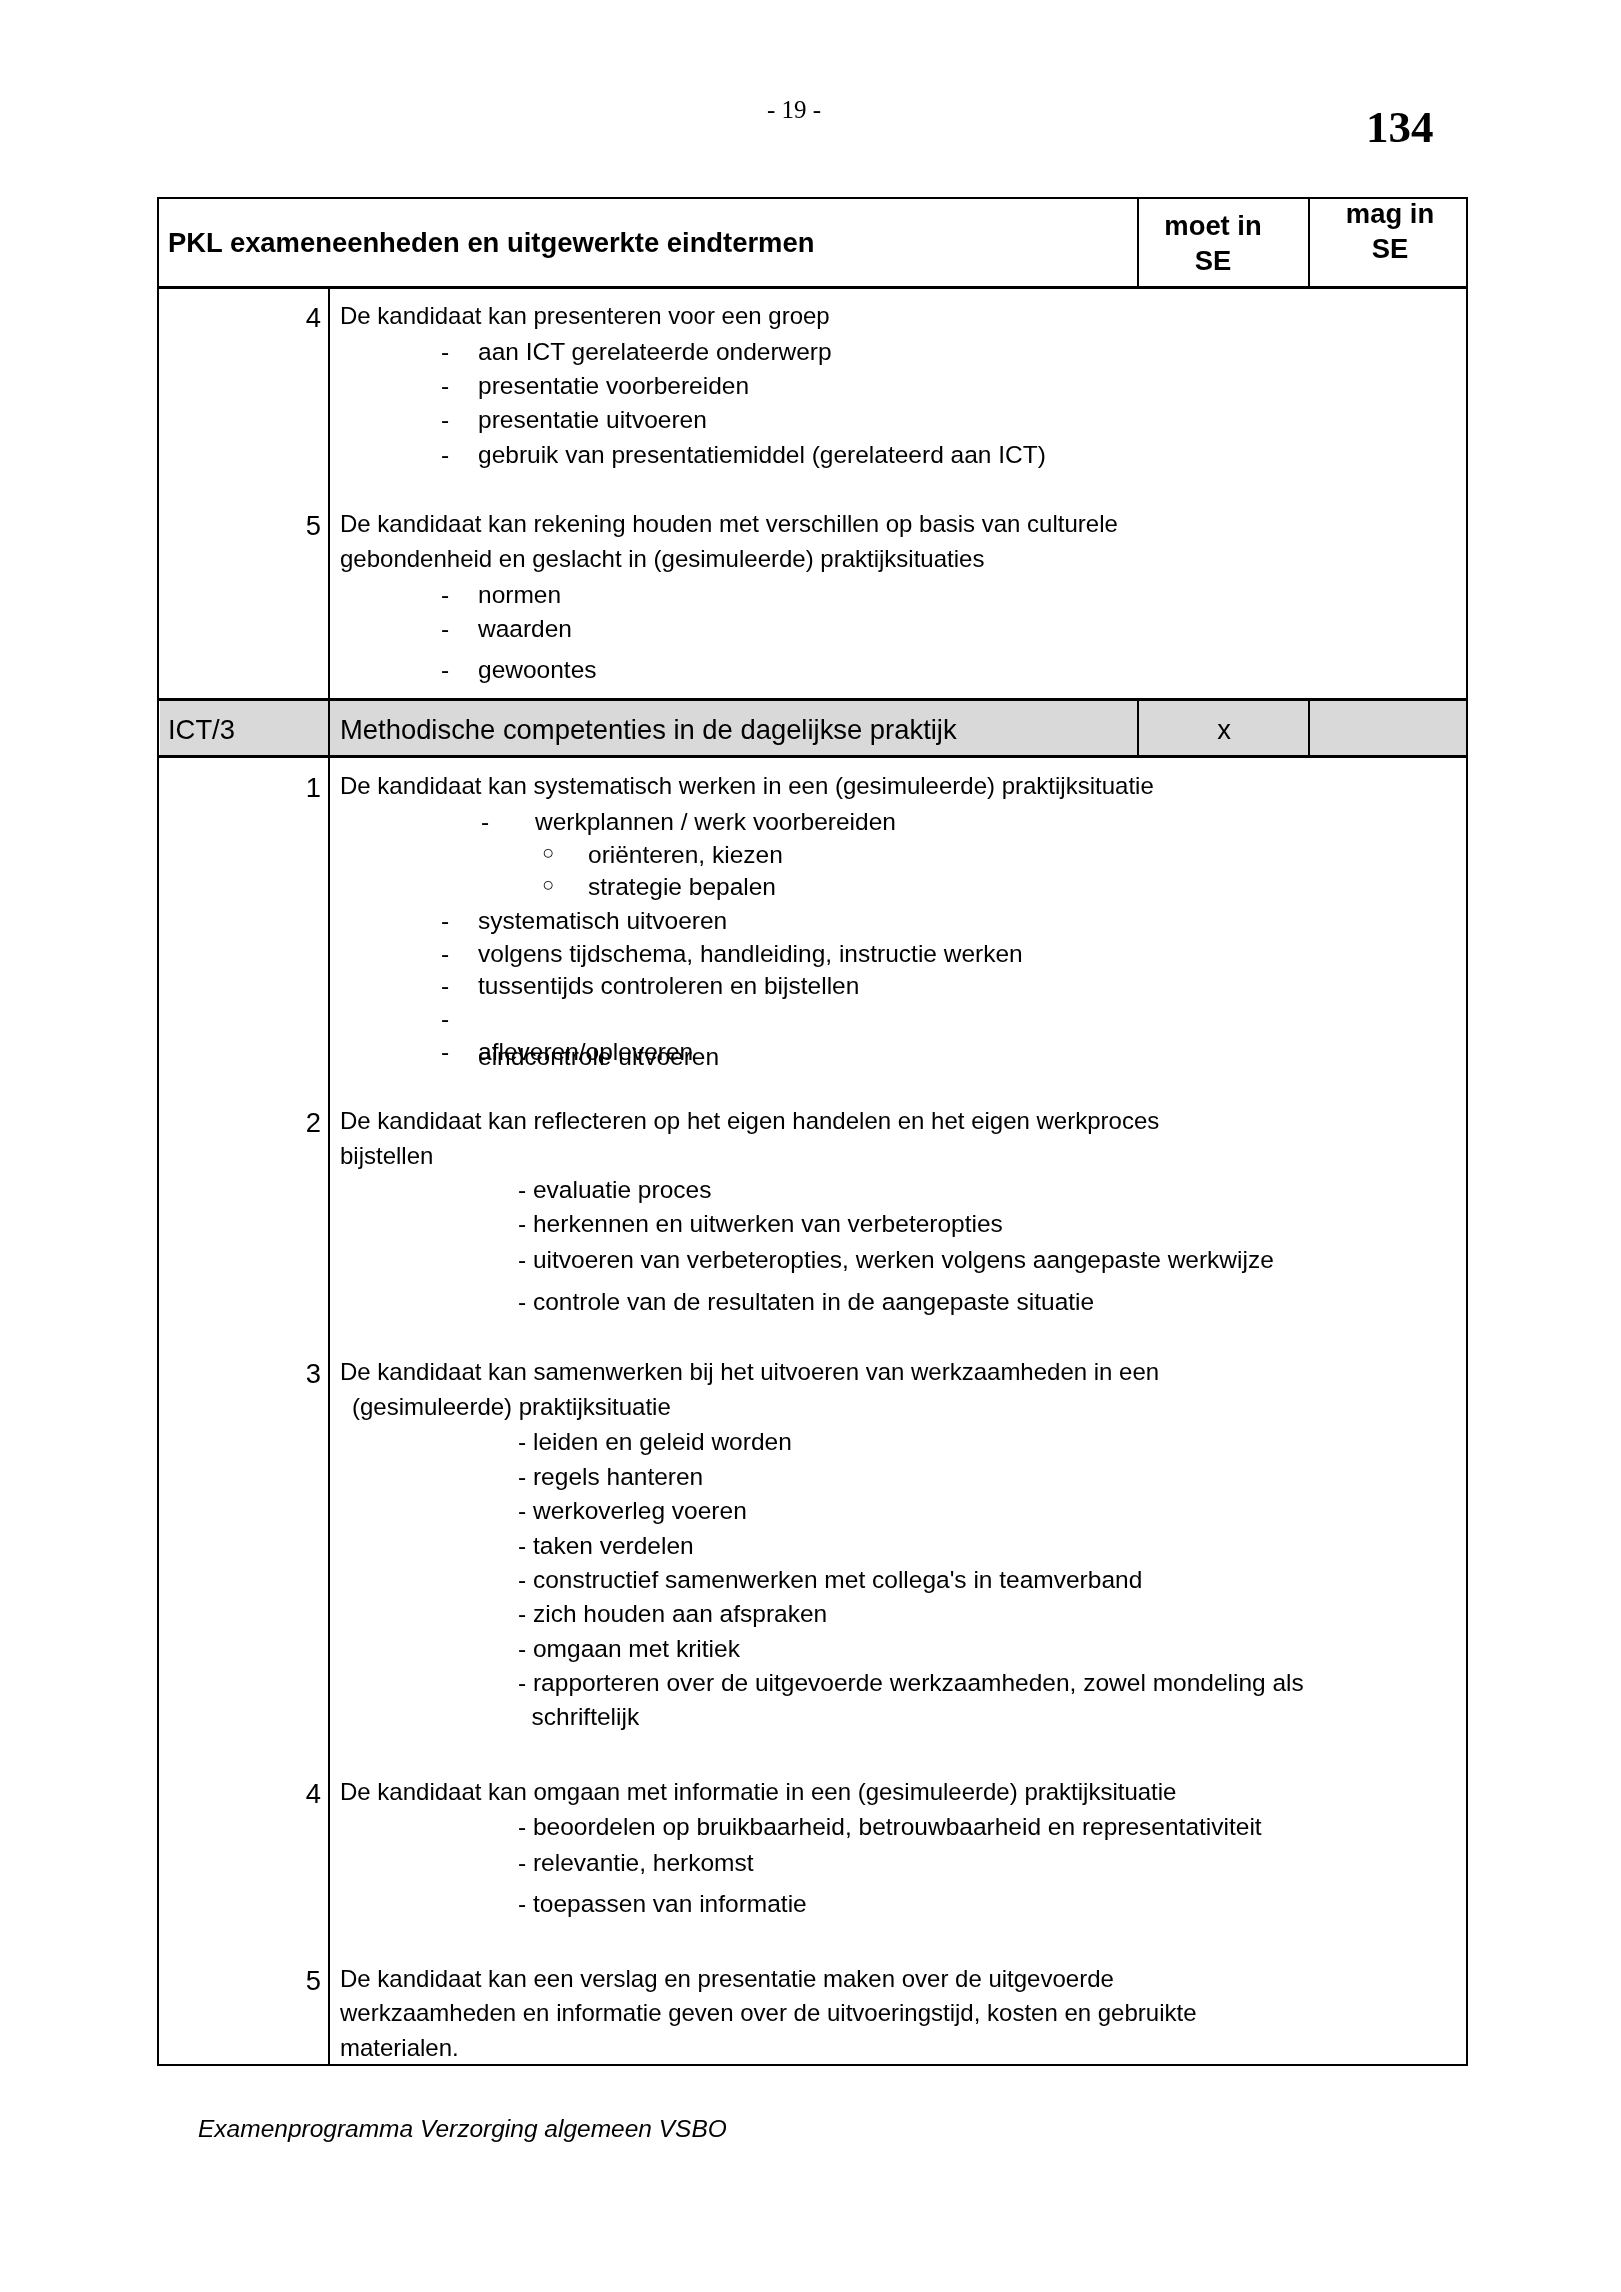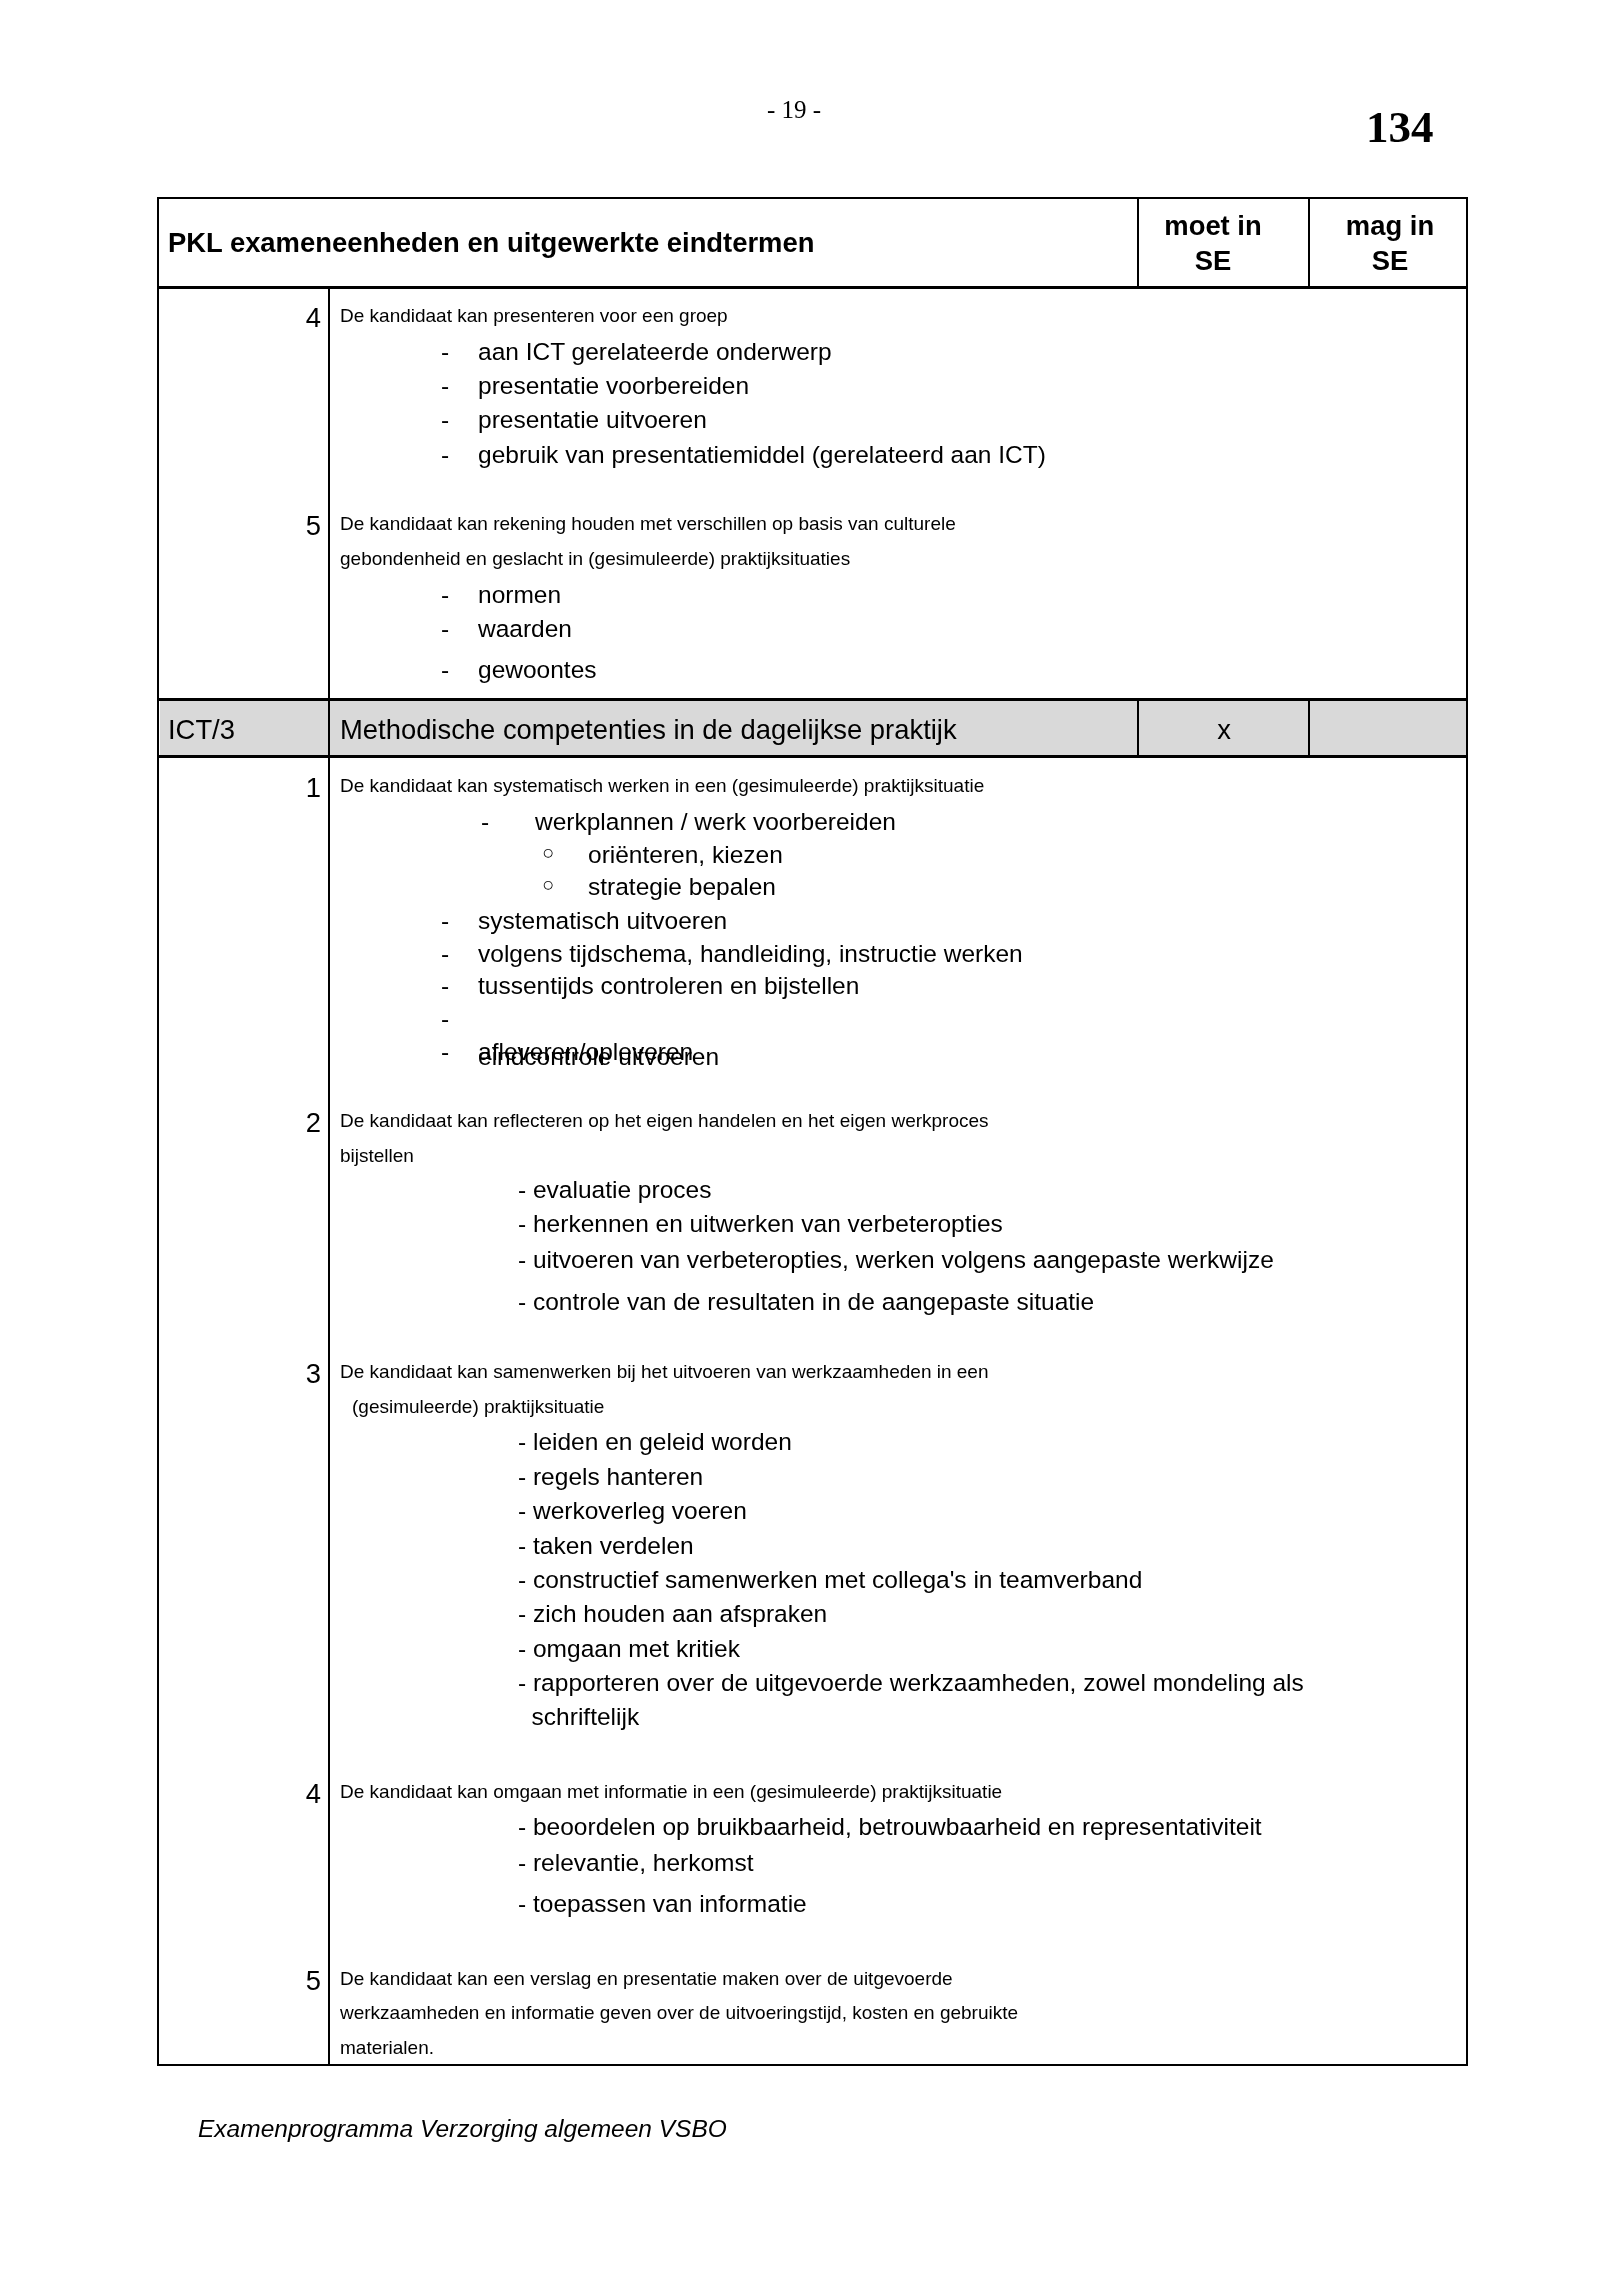--- a/index.html
+++ b/index.html
@@ -9,21 +9,21 @@
   .pagenum { font-family: "Liberation Serif", "DejaVu Serif", serif; font-size: 25px; left: 767px; top: 96px; }
   .docnum { font-family: "Liberation Serif", "DejaVu Serif", serif; font-size: 45px; font-weight: bold; left: 1366px; top: 101px; }
   .table { position: absolute; left: 157px; top: 197px; width: 1311px; height: 1869px;
            border: 2.9px solid #000; box-sizing: border-box; }
   .hline { position: absolute; background: #000; height: 2.9px; }
   .vline { position: absolute; background: #000; width: 2px; }
   .shade { position: absolute; background: #d9d9d9; }
   .hdr-title { font-size: 27.4px; font-weight: bold; left: 168px; top: 227px; }
   .hdr-col { font-size: 27.4px; font-weight: bold; text-align: center; line-height: 35px; white-space: normal; }
   .num { font-size: 27.4px; width: 29px; text-align: right; }
-  .head { font-size: 19px; line-height: 35px; }
+  .head { font-size: 24px; line-height: 35px; }
   .item { font-size: 24.5px; }
   .cat-code { font-size: 27.4px; left: 168px; top: 714px; }
   .cat-title { font-size: 27.4px; left: 340px; top: 714px; }
   .cat-mark { font-size: 27.4px; width: 172px; text-align: center; left: 1138px; top: 714px; }
   .footer { font-size: 24.5px; font-style: italic; left: 198px; top: 2115px; }
 </style>
 </head>
 <body>
 
 <div class="abs pagenum">- 19 -</div>
@@ -41,21 +41,21 @@
 <div class="vline" style="left:1308px; top:197px; height:91px;"></div>
 <div class="vline" style="left:328px; top:287px; height:1779px;"></div>
 <div class="vline" style="left:1137px; top:699px; height:57px;"></div>
 <div class="vline" style="left:1308px; top:699px; height:57px;"></div>
 
 <div class="abs hdr-title">PKL exameneenheden en uitgewerkte eindtermen</div>
 <div class="abs hdr-col" style="left:1139px; top:208px; width:148px;">
   <div>moet in</div>
   <div>SE</div>
 </div>
-<div class="abs hdr-col" style="left:1310px; top:208px; width:160px;">
+<div class="abs hdr-col" style="left:1310px; top:196px; width:160px;">
   <div>mag in</div>
   <div>SE</div>
 </div>
 
 <div class="abs num" style="left:292px; top:302px;">4</div>
 <div class="abs head" style="left:340px; top:298px;">De kandidaat kan presenteren voor een groep</div>
 <div class="abs item" style="left:441px; top:338px;">-</div>
 <div class="abs item" style="left:478px; top:338px;">aan ICT gerelateerde onderwerp</div>
 <div class="abs item" style="left:441px; top:372px;">-</div>
 <div class="abs item" style="left:478px; top:372px;">presentatie voorbereiden</div>

